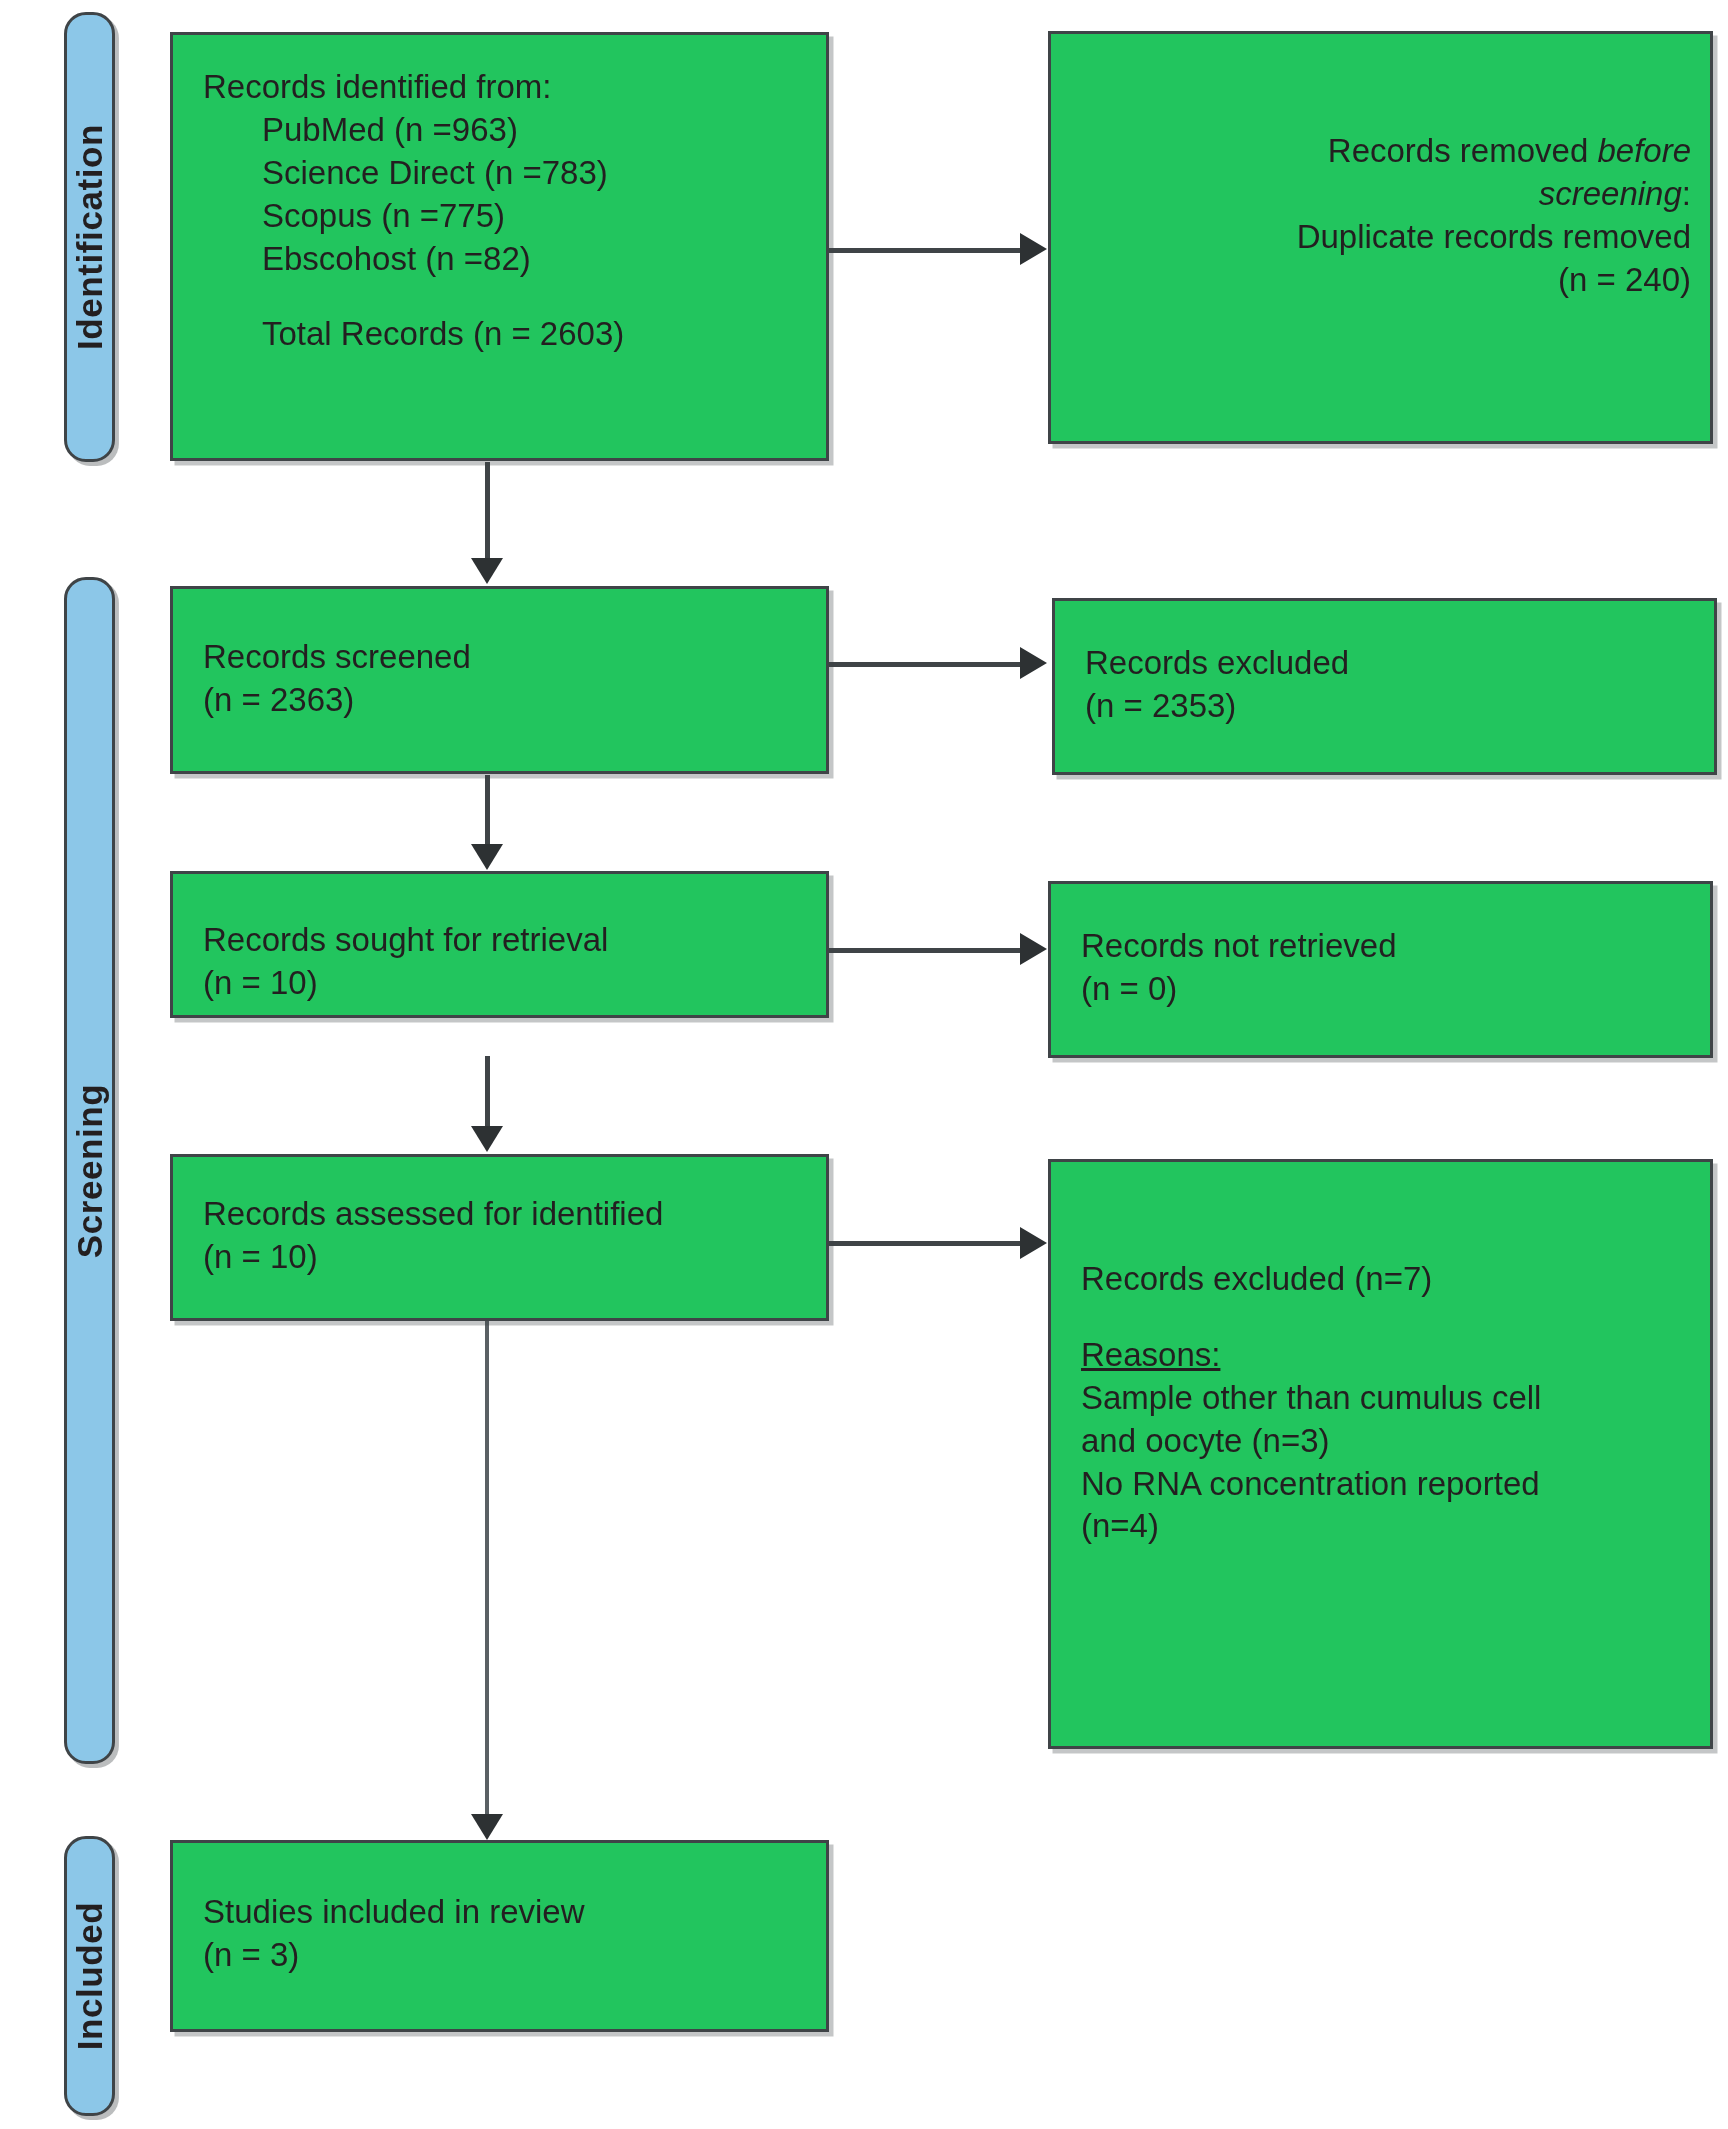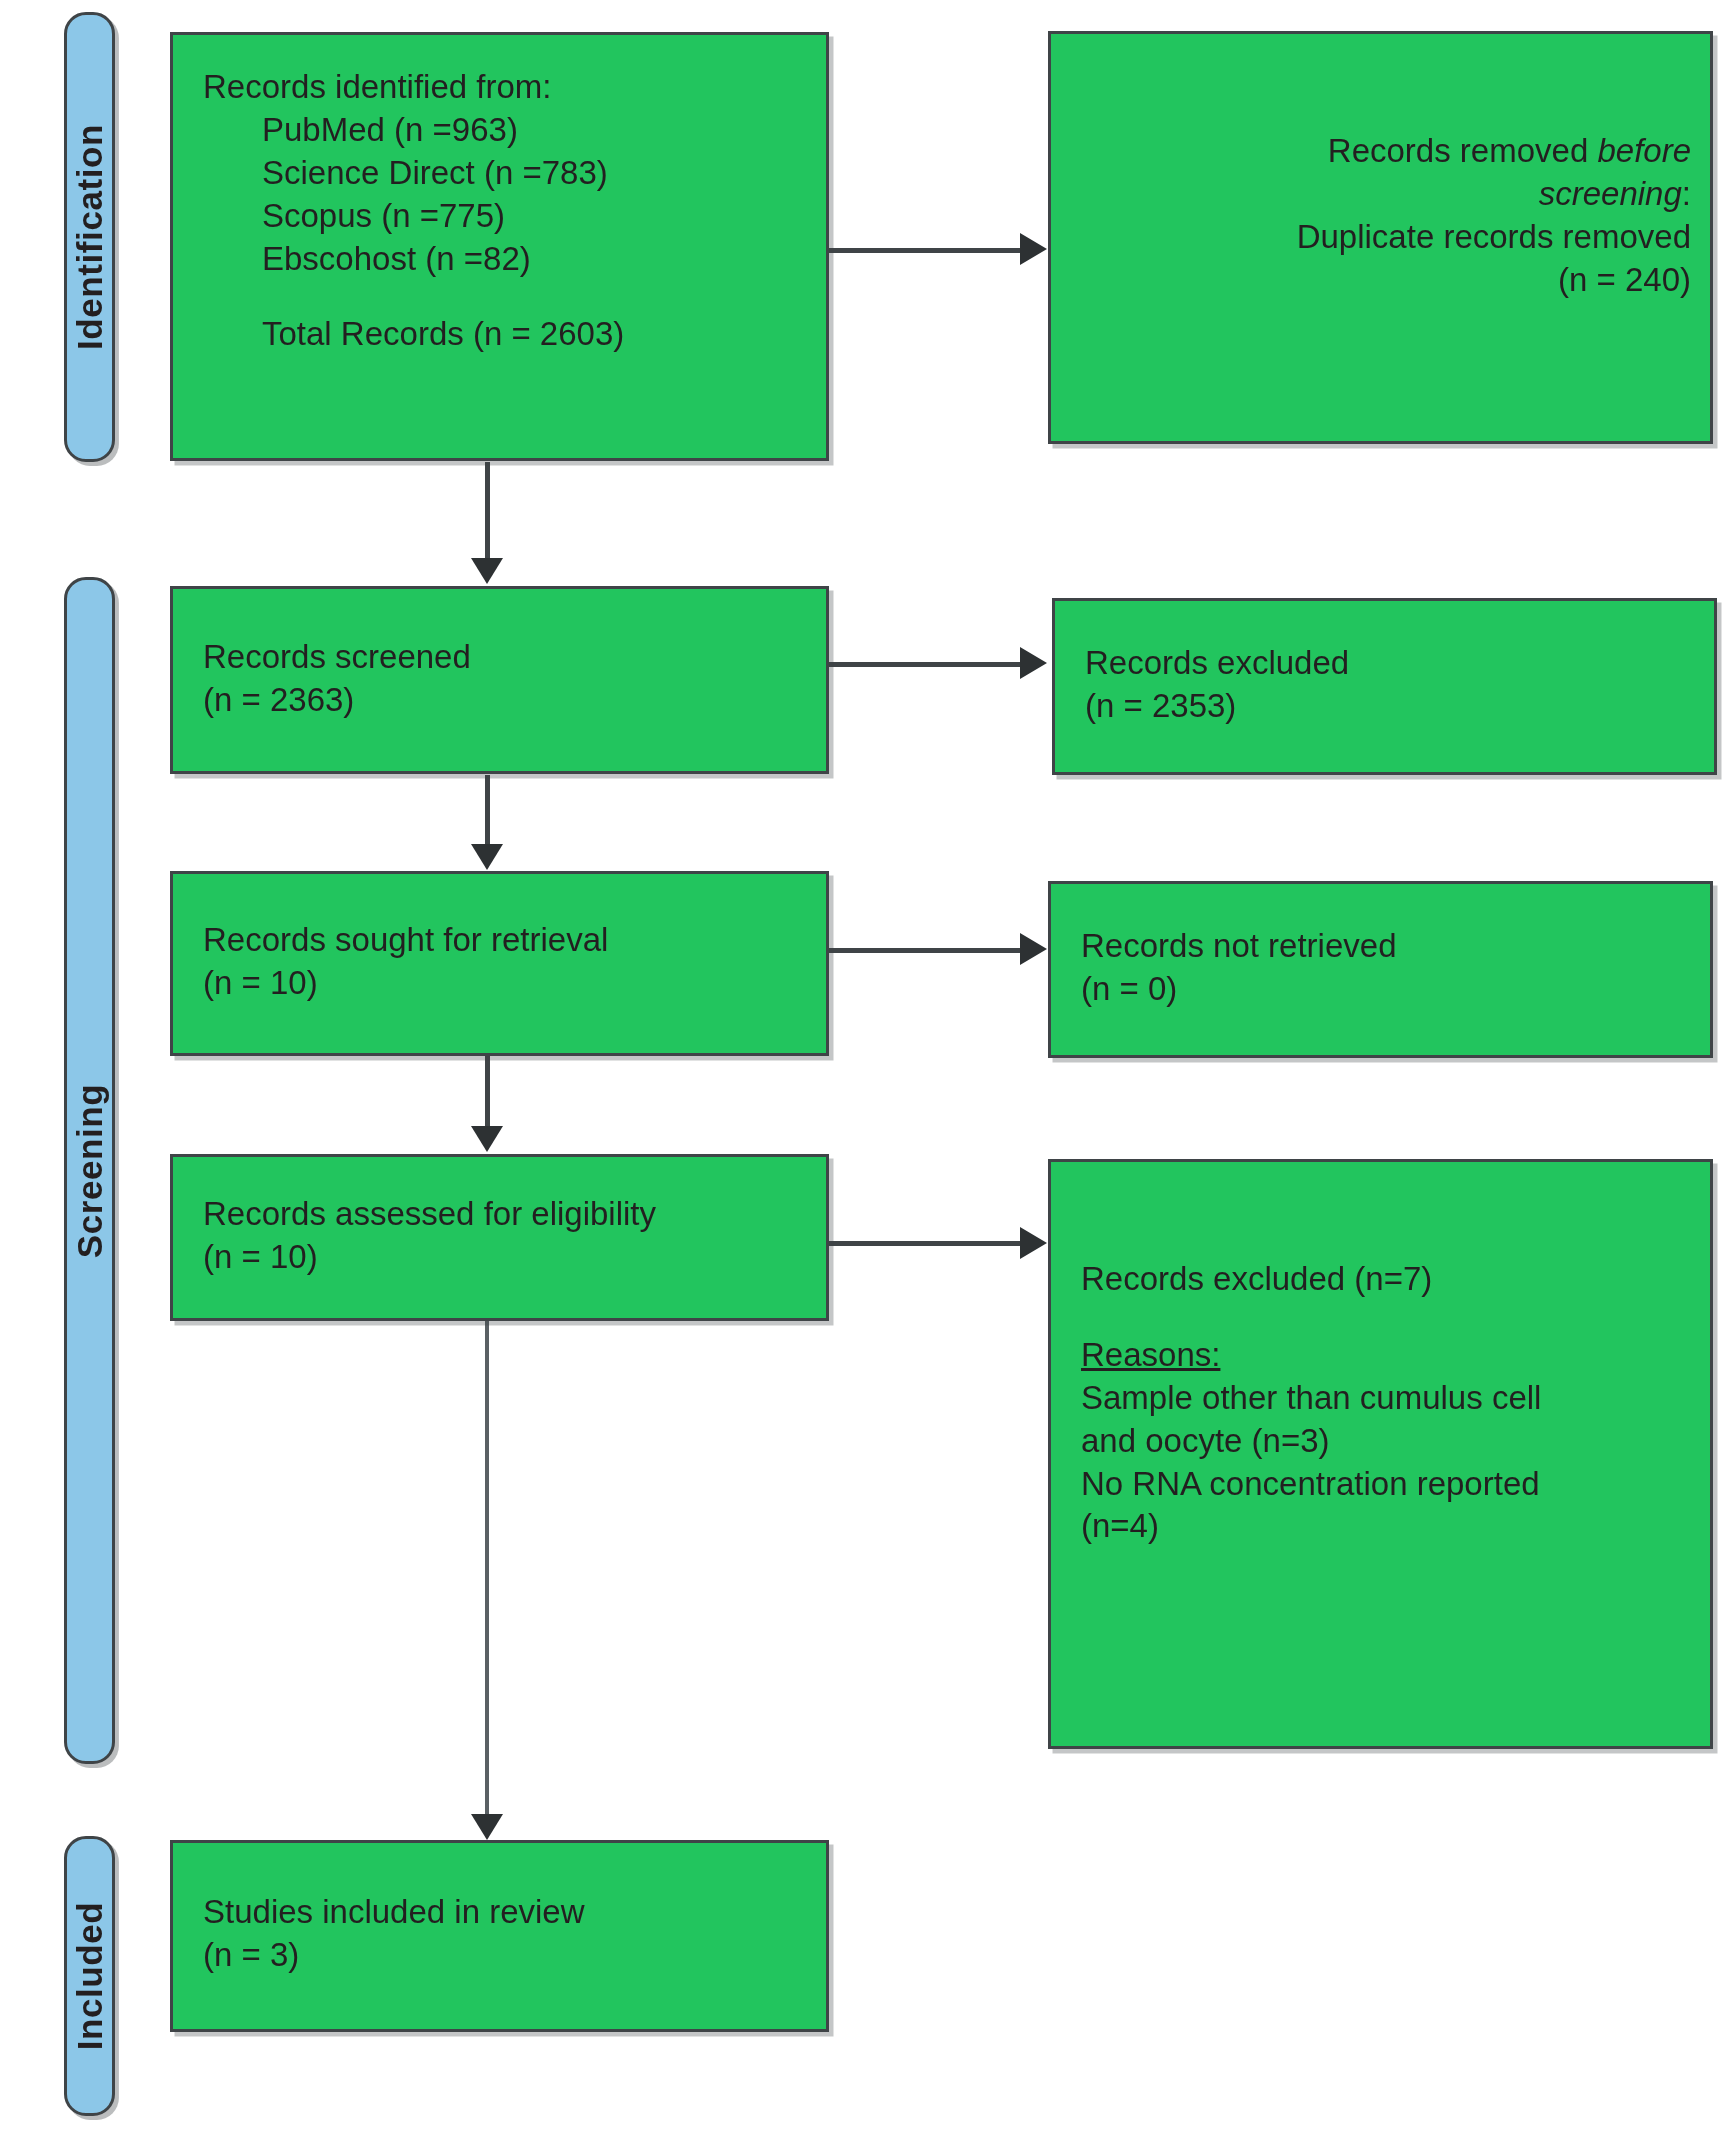--- a/index.html
+++ b/index.html
@@ -119,30 +119,30 @@
     </div>
   </div>
 
   <div class="flow-box" style="left:170px; top:586px; width:659px; height:188px;padding-left:16px;">
     <div class="box-text" style="top:47px;">
       <span class="ln">Records screened</span>
       <span class="ln">(n = 2363)</span>
     </div>
   </div>
 
-  <div class="flow-box" style="left:170px; top:871px; width:659px; height:185px;">
+  <div class="flow-box" style="left:170px; top:871px; width:659px; height:147px;">
     <div class="box-text" style="top:45px;">
       <span class="ln">Records sought for retrieval</span>
       <span class="ln">(n = 10)</span>
     </div>
   </div>
 
   <div class="flow-box" style="left:170px; top:1154px; width:659px; height:167px;">
     <div class="box-text" style="top:36px;">
-      <span class="ln">Records assessed for eligibility</span>
+      <span class="ln">Records assessed for identified</span>
       <span class="ln">(n = 10)</span>
     </div>
   </div>
 
   <div class="flow-box" style="left:170px; top:1840px; width:659px; height:192px;">
     <div class="box-text" style="top:48px;">
       <span class="ln">Studies included in review</span>
       <span class="ln">(n = 3)</span>
     </div>
   </div>

